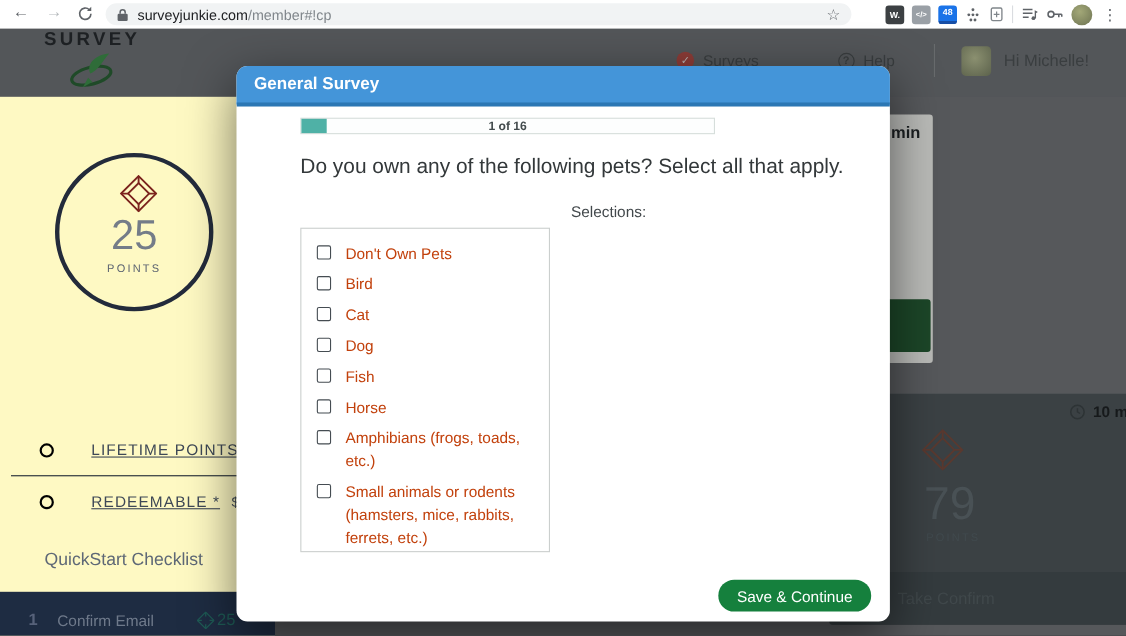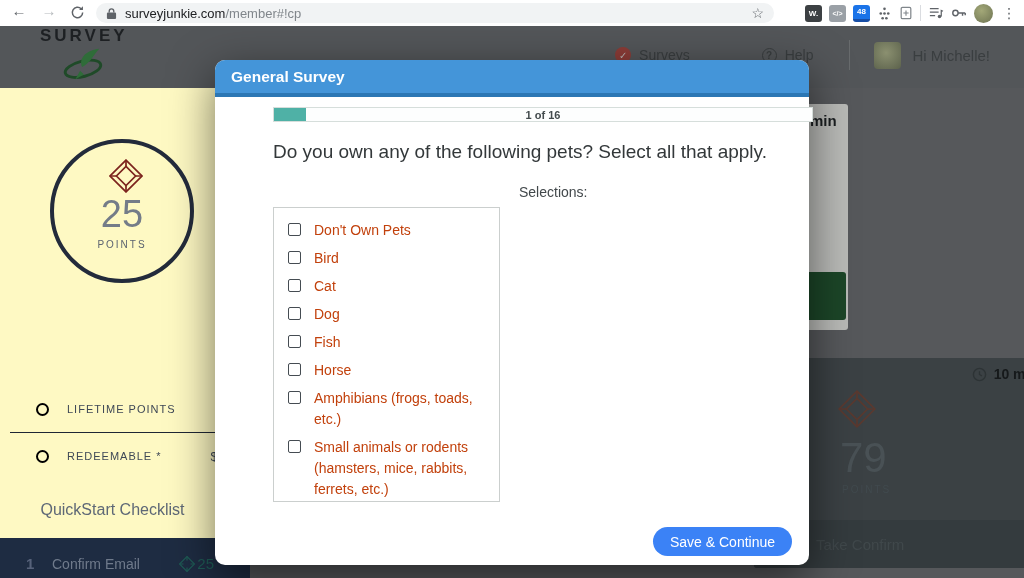--- a/index.html
+++ b/index.html
@@ -43,21 +43,21 @@
   
   .sidebar { position:absolute; left:0; top:88px; width:250px; height:490px; background:#fef9c3; }
   .pts-circle { position:absolute; left:50px; top:51px; width:144px; height:144px; border:4px solid #232b3b; border-radius:50%; text-align:center; }
   .pts-gem { margin-top:16px; }
   .pts-value { font-size:38px; font-weight:300; color:#747c88; line-height:38px; margin-top:2px; }
   .pts-label { font-size:10px; letter-spacing:2px; color:#5b6370; margin-top:6px; }
   .side-row { position:absolute; left:0; width:225px; height:26px; display:flex; align-items:center; cursor:pointer; }
   .side-row .dot { width:13px; height:13px; border-radius:50%; border:2px solid; margin-left:36px; }
   .dot-green { border-color:#2e5f3c; }
   .dot-purple { border-color:#552a59; }
-  .side-row .lbl { font-size:11px; letter-spacing:1px; color:#3e4856; margin-left:18px; }
+  .side-row .lbl { font-size:14px; letter-spacing:1px; color:#3e4856; margin-left:34px;text-decoration:underline; }
   .side-row .val { margin-left:auto; font-size:13px; color:#3e4856; }
   .side-div { position:absolute; left:10px; top:344px; width:210px; border-top:1px solid #1f2734; }
   .qs-title { position:absolute; left:0; top:413px; width:225px; text-align:center; font-size:16px; color:#5e6876; }
   .qs-row { position:absolute; left:0; width:250px; display:flex; align-items:center; cursor:pointer; }
   .qs-row.r1 { top:450px; height:51px; background:#1e2c42; }
   .qs-num { width:14px; margin-left:26px; font-size:15px; font-weight:bold; color:#57627a; }
   .qs-lbl { margin-left:12px; font-size:14px; color:#6f7a8b; }
   .qs-pts { margin-left:auto; margin-right:36px; display:flex; align-items:center; gap:2px; font-size:15px; color:#1e5a54; }
   
   .content { position:absolute; left:250px; top:88px; width:774px; height:490px; background:#56585b; }
@@ -68,30 +68,30 @@
   .low-dur { position:absolute; right:6px; top:8px; display:flex; align-items:center; gap:7px; font-size:14px; font-weight:bold; color:#16191b; }
   .low-gem { position:absolute; left:84px; top:32px; }
   .low-pts { position:absolute; left:86px; top:76px; font-size:42px; font-weight:300; color:#495155; }
   .low-pts-lbl { position:absolute; left:88px; top:126px; font-size:10px; letter-spacing:2px; color:#414a4e; }
   .take-bar { position:absolute; left:0; bottom:0; width:100%; height:48px; background:#343b3e; border-radius:0 0 3px 3px; display:flex; align-items:center; cursor:pointer; }
   .take-bar span { margin-left:62px; font-size:15px; color:#40484b; }
   
   .modal { position:absolute; left:215px; top:60px; width:594px; height:505px; background:#ffffff; border-radius:10px; box-shadow:0 14px 45px rgba(0,0,0,0.55); z-index:10; }
   .m-header { position:absolute; left:0; top:0; width:100%; height:37px; background:#4495d9; border-bottom:4px solid #2c77b4; border-radius:10px 10px 0 0; }
   .m-title { margin:0 0 0 16px; line-height:33px; font-size:15.5px; font-weight:bold; color:#ffffff; }
-  .progress { position:absolute; left:58px; top:47px; width:540px; height:15px; background:#fdfefe; border:1px solid #d6dedb; }
+  .progress { position:absolute; left:58px; top:47px; width:377px; height:15px; background:#fdfefe; border:1px solid #d6dedb; }
   .p-fill { position:absolute; left:0; top:0; height:100%; background:#4fb1a6; }
   .p-label { position:absolute; inset:0; text-align:center; line-height:14px; font-size:11px; font-weight:bold; color:#434b4d; }
   .question { position:absolute; left:58px; top:81px; font-size:19px; color:#33383a; }
   .selections { position:absolute; left:304px; top:124px; font-size:14px; color:#42484b; }
   .opt-box { position:absolute; left:58px; top:147px; width:227px; height:295px; border:1px solid #cbcfce; background:#fff; padding:12px 14px; overflow:hidden; }
   .opt { display:flex; gap:13px; margin-bottom:7px; cursor:pointer; }
   .cb { flex:0 0 13px; width:13px; height:13px; border:1.5px solid #454c52; border-radius:2px; margin-top:3px; background:#fff; }
   .opt-text { font-size:14px; line-height:21px; color:#c2410c; }
-  .save-btn { position:absolute; right:17px; bottom:9px; width:139px; height:29px; background:#3b82f6; border:none; border-radius:15px; color:#ffffff; font-size:14px; font-family:"Liberation Sans", sans-serif; cursor:pointer; }
+  .save-btn { position:absolute; right:17px; bottom:9px; width:139px; height:29px; background:#15803d; border:none; border-radius:15px; color:#ffffff; font-size:14px; font-family:"Liberation Sans", sans-serif; cursor:pointer; }
   svg { display:block; }
 </style>
 </head>
 <body>
 
 <div class="screen">
 
   <div class="browser">
     <div class="nav-arrow back">←</div>
     <div class="nav-arrow fwd">→</div>

